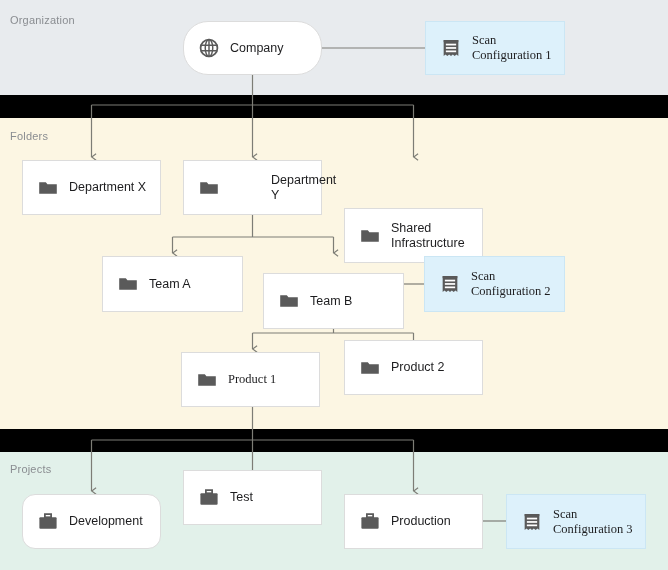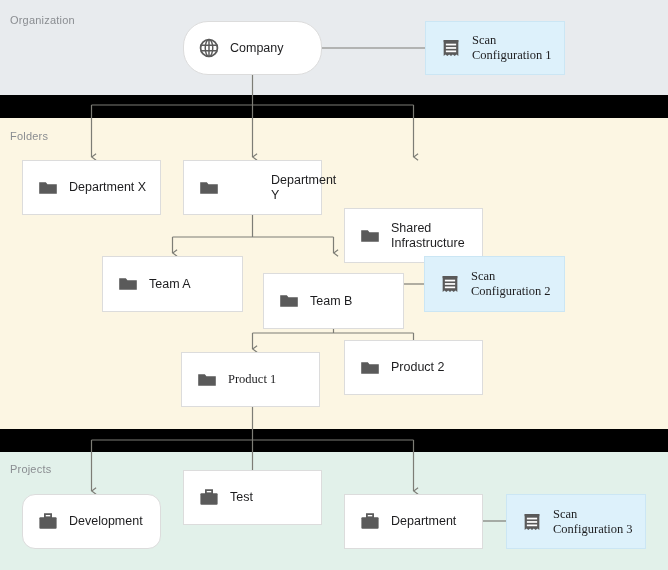--- a/index.html
+++ b/index.html
@@ -238,21 +238,21 @@
     <span class="lbl">Test</span>
   </div>
 
   <div class="node" style="left:344px;top:494px;width:139px;height:55px;">
     <span class="ico">
       <svg viewBox="0 0 24 24" width="22" height="22">
         <rect x="8.6" y="3.4" width="6.8" height="3.4" fill="none" stroke="#5a5a5a" stroke-width="1.9"></rect>
         <rect x="2.6" y="6.8" width="18.8" height="12.6" rx="1.1" fill="#5a5a5a"></rect>
       </svg>
     </span>
-    <span class="lbl">Department</span>
+    <span class="lbl">Production</span>
   </div>
 
   <div class="node scan" style="left:506px;top:494px;width:140px;height:55px;">
     <span class="ico">
       <svg viewBox="0 0 24 24" width="22" height="22">
         <path d="M4,3.4 H20 V20.6 L18,19 L16,20.6 L14,19 L12,20.6 L10,19 L8,20.6 L6,19 L4,20.6 Z" fill="#5a5a5a"></path>
         <path d="M4,3.4 H20 V5.6 H4 Z" fill="#5a5a5a"></path>
         <rect x="6.4" y="7.3" width="11.2" height="1.9" fill="#ffffff"></rect>
         <rect x="6.4" y="11.0" width="11.2" height="1.9" fill="#ffffff"></rect>
         <rect x="6.4" y="14.7" width="11.2" height="1.9" fill="#ffffff"></rect>

